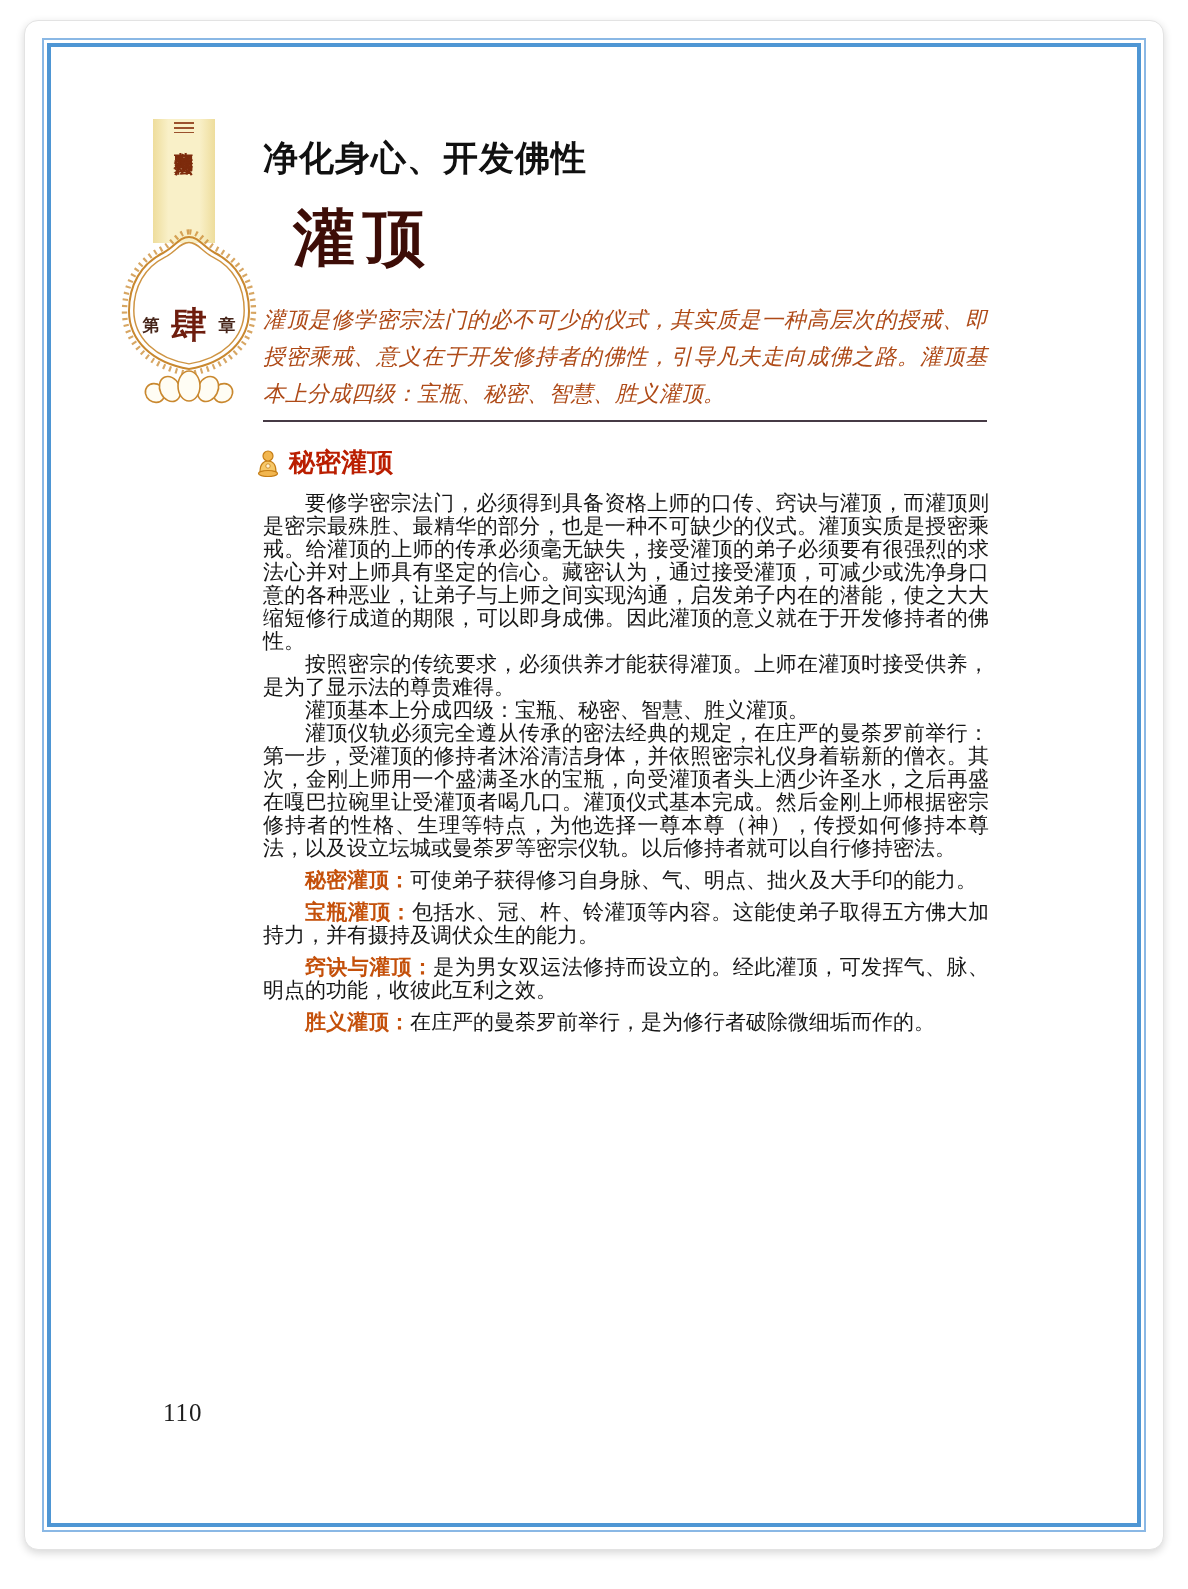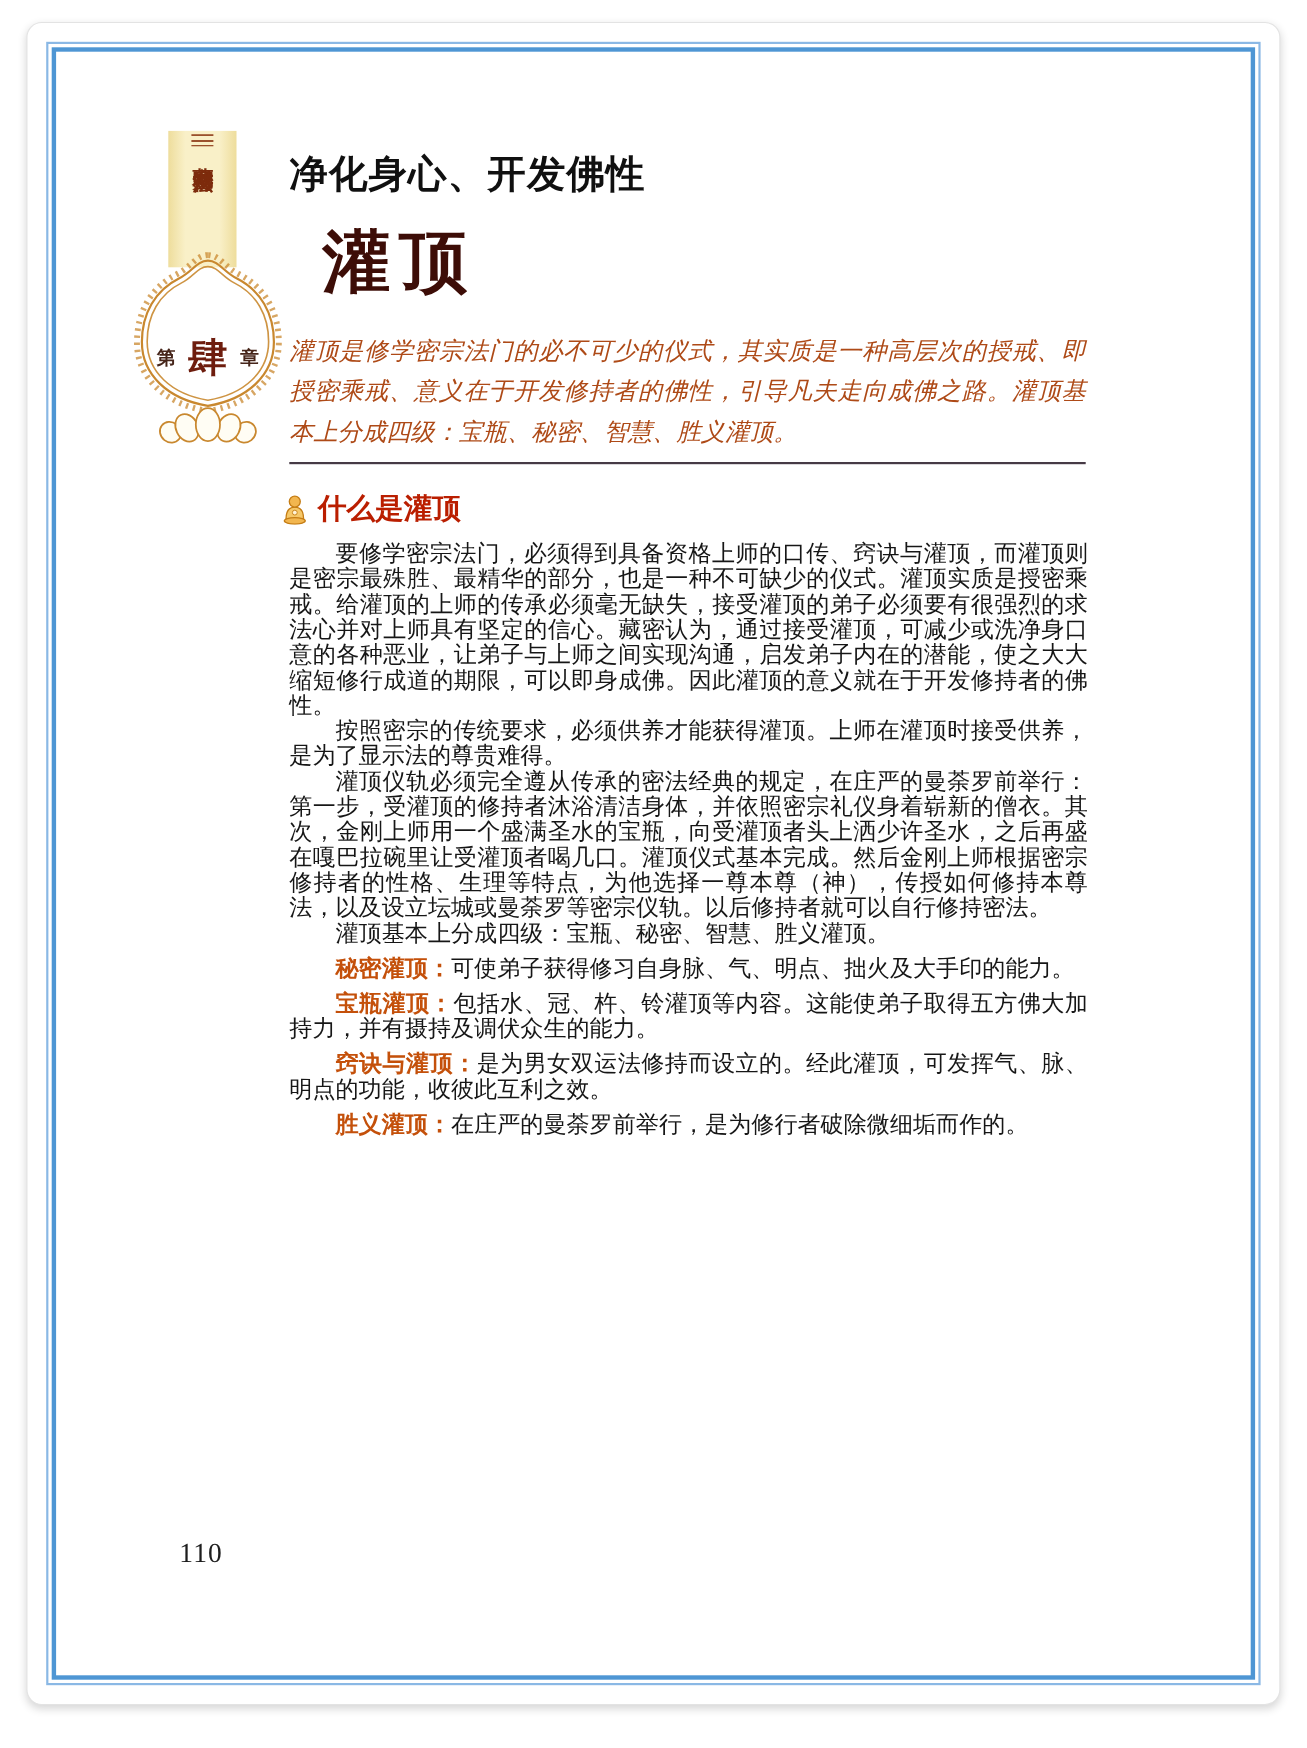--- a/index.html
+++ b/index.html
@@ -125,27 +125,27 @@
 
   <div class="article">
 
     <h3 class="sec-heading">
       <svg width="22" height="28" viewBox="0 0 22 28">
         <path d="M3,23 C3,15 6.5,12 11,12 C15.5,12 19,15 19,23 Z" fill="#f6c869" stroke="#c57d15" stroke-width="1.2"></path>
         <circle cx="11" cy="7" r="5" fill="#f2b64f" stroke="#c57d15" stroke-width="1.2"></circle>
         <ellipse cx="11" cy="24.5" rx="9.5" ry="3" fill="#f2b64f" stroke="#c57d15" stroke-width="1.2"></ellipse>
         <circle cx="11" cy="17" r="2.2" fill="#fff3d6" stroke="#c57d15" stroke-width="0.8"></circle>
       </svg>
-      <span>什么是灌顶</span>
+      <span>秘密灌顶</span>
     </h3>
     <p class="body">要修学密宗法门，必须得到具备资格上师的口传、窍诀与灌顶，而灌顶则是密宗最殊胜、最精华的部分，也是一种不可缺少的仪式。灌顶实质是授密乘戒。给灌顶的上师的传承必须毫无缺失，接受灌顶的弟子必须要有很强烈的求法心并对上师具有坚定的信心。藏密认为，通过接受灌顶，可减少或洗净身口意的各种恶业，让弟子与上师之间实现沟通，启发弟子内在的潜能，使之大大缩短修行成道的期限，可以即身成佛。因此灌顶的意义就在于开发修持者的佛性。</p>
     <p class="body">按照密宗的传统要求，必须供养才能获得灌顶。上师在灌顶时接受供养，是为了显示法的尊贵难得。</p>
 
+    <p class="body">灌顶基本上分成四级：宝瓶、秘密、智慧、胜义灌顶。</p>
     <p class="body">灌顶仪轨必须完全遵从传承的密法经典的规定，在庄严的曼荼罗前举行：第一步，受灌顶的修持者沐浴清洁身体，并依照密宗礼仪身着崭新的僧衣。其次，金刚上师用一个盛满圣水的宝瓶，向受灌顶者头上洒少许圣水，之后再盛在嘎巴拉碗里让受灌顶者喝几口。灌顶仪式基本完成。然后金刚上师根据密宗修持者的性格、生理等特点，为他选择一尊本尊（神），传授如何修持本尊法，以及设立坛城或曼荼罗等密宗仪轨。以后修持者就可以自行修持密法。</p>
-    <p class="body">灌顶基本上分成四级：宝瓶、秘密、智慧、胜义灌顶。</p>
 
     <p class="def"><span class="term">秘密灌顶：</span><span>可使弟子获得修习自身脉、气、明点、拙火及大手印的能力。</span></p>
     <p class="def"><span class="term">宝瓶灌顶：</span><span>包括水、冠、杵、铃灌顶等内容。这能使弟子取得五方佛大加持力，并有摄持及调伏众生的能力。</span></p>
     <p class="def"><span class="term">窍诀与灌顶：</span><span>是为男女双运法修持而设立的。经此灌顶，可发挥气、脉、明点的功能，收彼此互利之效。</span></p>
     <p class="def"><span class="term">胜义灌顶：</span><span>在庄严的曼荼罗前举行，是为修行者破除微细垢而作的。</span></p>
   </div>
 
   <div class="pagenum">110</div>
 </div>
 

